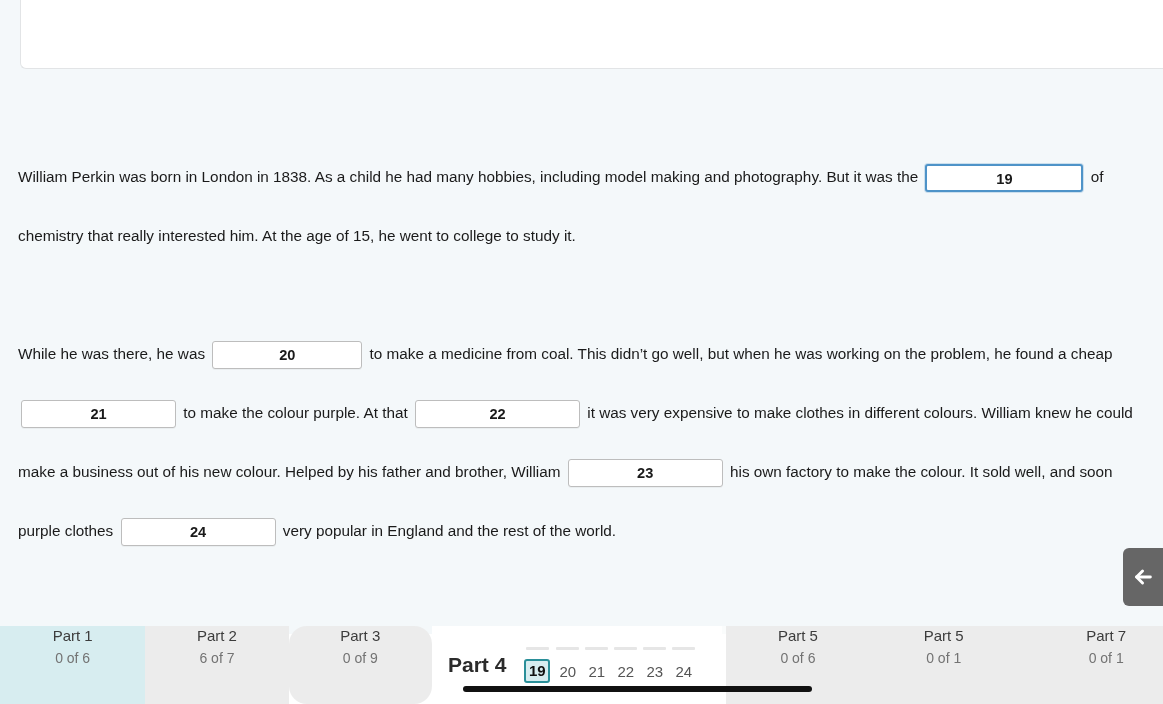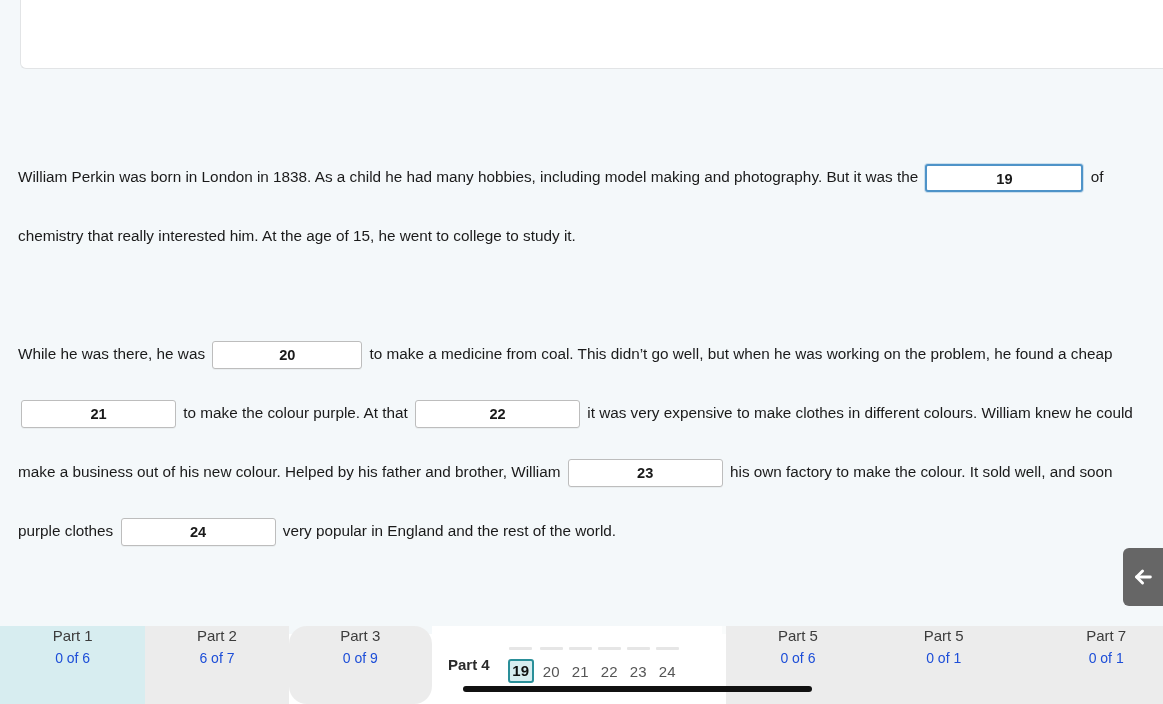--- a/index.html
+++ b/index.html
@@ -94,41 +94,41 @@
     display: flex; flex-direction: column;
     align-items: center; justify-content: flex-start;
     cursor: pointer;
     overflow: hidden;
   }
   .tab:last-child { margin-right: 0; }
   .tab .tab-title {
     font-size: 15px; color: #3c3c3c; line-height: 20px;
   }
   .tab .tab-count {
-    font-size: 14px; color: #1d4ed8; line-height: 20px; margin-top: 2px;
+    font-size: 14px; color: #737373; line-height: 20px; margin-top: 2px;
   }
   .tab.first { background: #d7edf0; width: 147px; }
   .tab.plain { background: #ececec; width: 145px; }
   .tab.p3 { width: 145px; border-radius: 18px; }
   .tab.p5 { width: 146px; }
   .tab.p6 { width: 149px; }
   .tab.p7 { width: 147px; padding-left: 32px; }
 
   
   .tab.active {
     background: #ffffff;
     width: 293px;
     flex-direction: row;
     align-items: center;
     justify-content: flex-start;
     padding-left: 16px;
     margin-right: 4px;
   }
   .tab.active .tab-title {
-    font-size: 15px; font-weight: bold; color: #2b2b2b;
+    font-size: 21px; font-weight: bold; color: #2b2b2b;
     margin-right: 18px;
   }
   .qnums { display: flex; align-items: flex-start; gap: 6px; }
   .qnum-wrap { display: flex; flex-direction: column; align-items: center; }
   .qnum-bar {
     width: 23px; height: 3px;
     background: #e6e6e6;
     border-radius: 1px;
     margin-bottom: 11px;
   }

